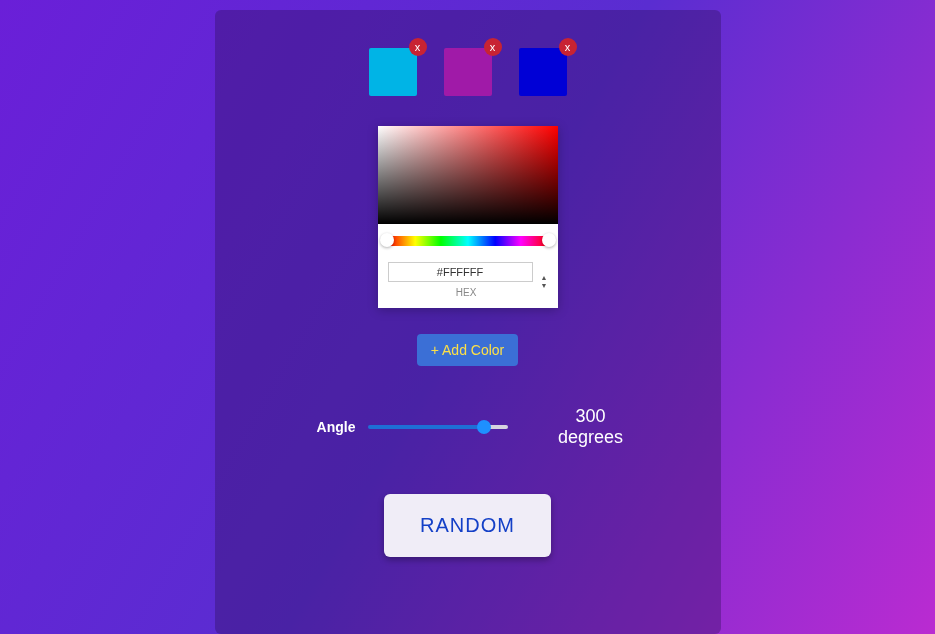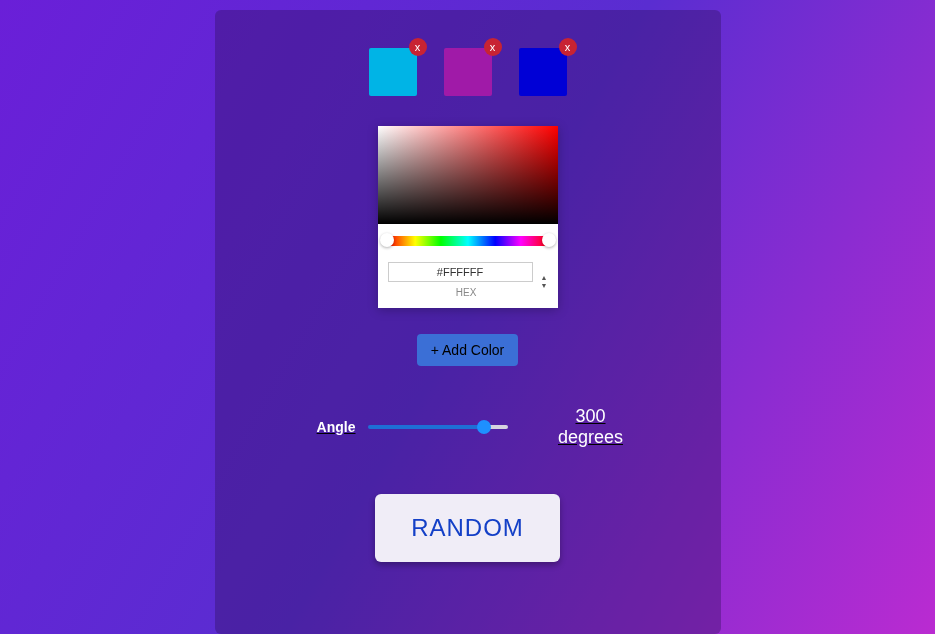--- a/index.html
+++ b/index.html
@@ -131,41 +131,40 @@
       cursor: pointer;
       padding-top: 2px;
     }
     .mode-toggle span {
       font-size: 7px;
       color: #555;
       line-height: 1;
     }
     .add-btn {
       background: #3b6fd6;
-      color: #000000;
+      color: #fde047;
       border: none;
       border-radius: 4px;
       padding: 8px 14px;
       font-size: 14px;
       cursor: pointer;
       margin-bottom: 40px;
     }
     .slider-group {
       width: 100%;
       display: flex;
       flex-direction: column;
       gap: 28px;
       align-items: center;
       margin-bottom: 46px;
     }
     .slider-row {
       display: flex;
       align-items: center;
       width: 340px;
-      text-decoration: underline;
     }
     .slider-label {
       color: #fff;
       font-weight: 700;
       font-size: 14px;
       width: 58px;
       text-align: right;
       margin-right: 12px;
     }
     .slider-track {
@@ -190,21 +189,21 @@
       margin-left: 36px;
       flex: 1;
       text-align: center;
     }
     .random-btn {
       background: #f0edf7;
       color: #1440c7;
       border: none;
       border-radius: 6px;
       padding: 20px 36px;
-      font-size: 24px;
+      font-size: 20px;
       letter-spacing: 1px;
       cursor: pointer;
       box-shadow: 0 3px 6px rgba(0,0,0,0.3);
     }
   </style>
 </head>
 <body>
 
 <div class="panel">
 

